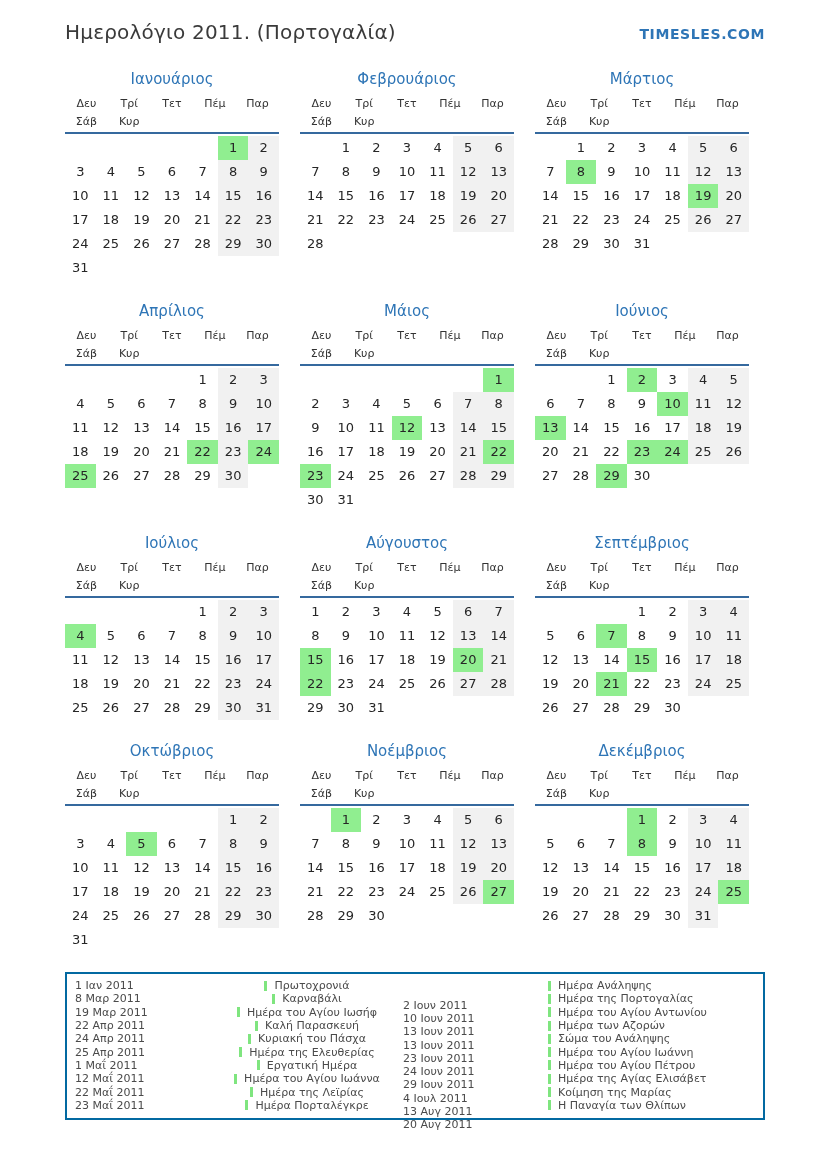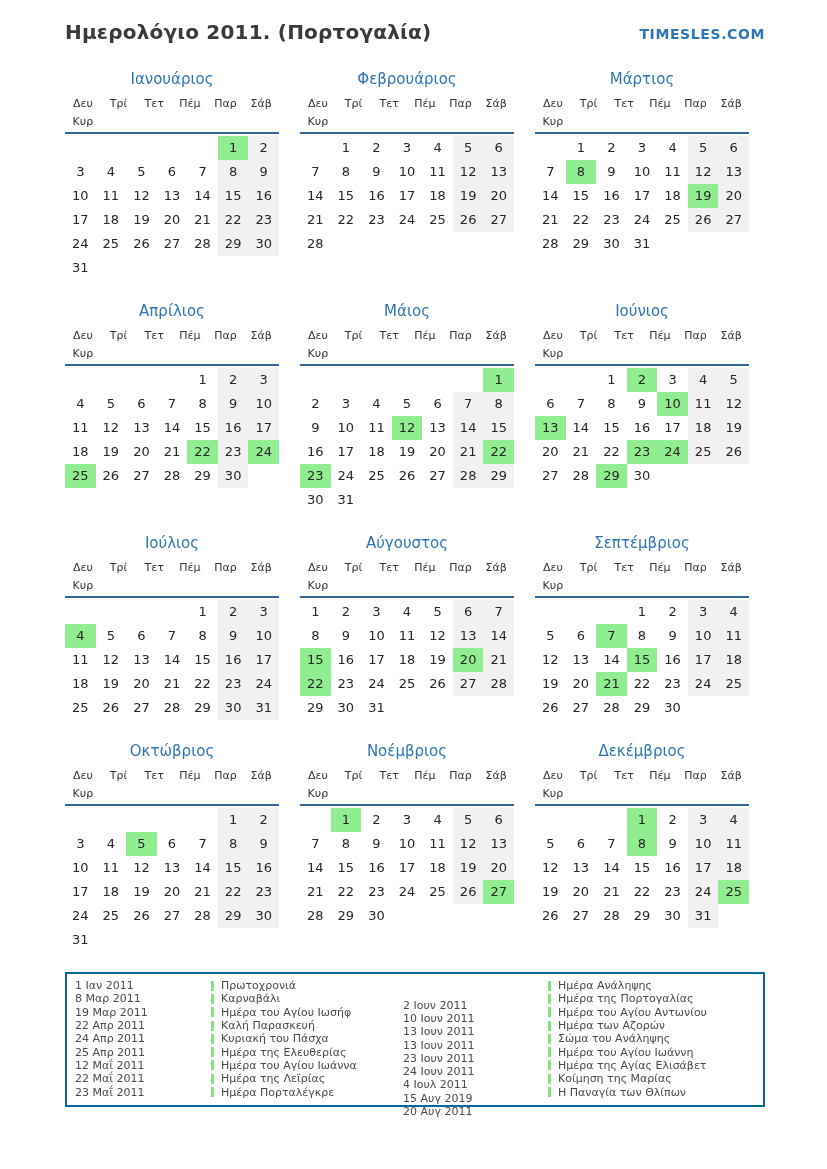--- a/index.html
+++ b/index.html
@@ -15,36 +15,36 @@
   html,body{background:#ffffff;}
   body{
     width:827px;height:1169px;
     font-family:"DejaVu Sans","Liberation Sans",sans-serif;
     color:var(--ink);
     position:relative;
     overflow:hidden;
   }
   .page{padding:20px 62px 0 65px;}
   .topbar{display:flex;justify-content:space-between;align-items:flex-start;margin-bottom:26px;}
-  .page-title{font-size:20px;color:#3a3a3a;font-weight:700;letter-spacing:.2px;}
+  .page-title{font-size:20px;color:#3a3a3a;font-weight:400;letter-spacing:.2px;}
   .brand{font-size:14px;font-weight:700;color:var(--accent);text-decoration:none;letter-spacing:.6px;margin-top:6px;}
   .months-grid{
     display:grid;
     grid-template-columns:repeat(3,214px);
     column-gap:21px;
     row-gap:22px;
     align-items:start;
   }
   .month-block{width:214px;}
   .month-title{
     text-align:center;color:var(--accent);
     font-size:15px;font-weight:400;
     margin-bottom:7px;cursor:pointer;
   }
-  .weekday-row{display:grid;grid-template-columns:repeat(6,1fr);}
+  .weekday-row{display:grid;grid-template-columns:repeat(5,1fr);}
   .weekday{
     text-align:center;font-size:11px;color:#333;
     height:18px;line-height:18px;
   }
   .divider{border-top:2px solid var(--line);margin:1px 0 2px 0;height:0;}
   .days-grid{display:grid;grid-template-columns:repeat(7,1fr);}
   .day-cell{
     height:24px;line-height:24px;text-align:center;
     font-size:13px;color:var(--ink);
   }
@@ -53,21 +53,21 @@
   .legend-box{
     margin-top:20px;
     width:700px;
     border:2px solid #0369a1;
     padding:5px 6px 6px 6px;
   }
   .legend-row{display:flex;height:13.3px;align-items:center;}
   .legend-date{font-size:11px;color:var(--legend-ink);}
   .legend-name{font-size:11px;color:var(--legend-ink);display:flex;align-items:center;}
   .legend-date.c1{width:138px;padding-left:2px;}
-  .legend-name.c1{width:192px;}
+  .legend-name.c1{width:192px;justify-content:center;}
   .legend-date.c2{width:145px;margin-top:39px;}
   .legend-name.c2{flex:1;}
   .legend-marker{
     display:inline-block;width:3px;height:10px;
     background:var(--marker);margin-right:7px;flex:none;
   }
 </style>
 </head>
 <body>
 
@@ -769,38 +769,50 @@
           <span class="legend-marker"></span>
           <span>Ημέρα της Ελευθερίας</span>
         </span>
         <span class="legend-date c2">24 Ιουν 2011</span>
         <span class="legend-name c2">
           <span class="legend-marker"></span>
           <span>Ημέρα του Αγίου Ιωάννη</span>
         </span>
       </div>
       <div class="legend-row">
+        <span class="legend-date c1">1 Μαΐ 2011</span>
+        <span class="legend-name c1">
+          <span class="legend-marker"></span>
+          <span>Εργατική Ημέρα</span>
+        </span>
+        <span class="legend-date c2">29 Ιουν 2011</span>
+        <span class="legend-name c2">
+          <span class="legend-marker"></span>
+          <span>Ημέρα του Αγίου Πέτρου</span>
+        </span>
+      </div>
+      <div class="legend-row">
         <span class="legend-date c1">12 Μαΐ 2011</span>
         <span class="legend-name c1">
           <span class="legend-marker"></span>
           <span>Ημέρα του Αγίου Ιωάννα</span>
         </span>
         <span class="legend-date c2">4 Ιουλ 2011</span>
         <span class="legend-name c2">
           <span class="legend-marker"></span>
           <span>Ημέρα της Αγίας Ελισάβετ</span>
         </span>
       </div>
       <div class="legend-row">
         <span class="legend-date c1">22 Μαΐ 2011</span>
         <span class="legend-name c1">
           <span class="legend-marker"></span>
           <span>Ημέρα της Λεϊρίας</span>
         </span>
-        <span class="legend-date c2">15 Αυγ 2019</span>
+        <span class="legend-date c2">13 Αυγ 2011</span>
         <span class="legend-name c2">
           <span class="legend-marker"></span>
           <span>Κοίμηση της Μαρίας</span>
         </span>
       </div>
       <div class="legend-row">
         <span class="legend-date c1">23 Μαΐ 2011</span>
         <span class="legend-name c1">
           <span class="legend-marker"></span>
           <span>Ημέρα Πορταλέγκρε</span>

